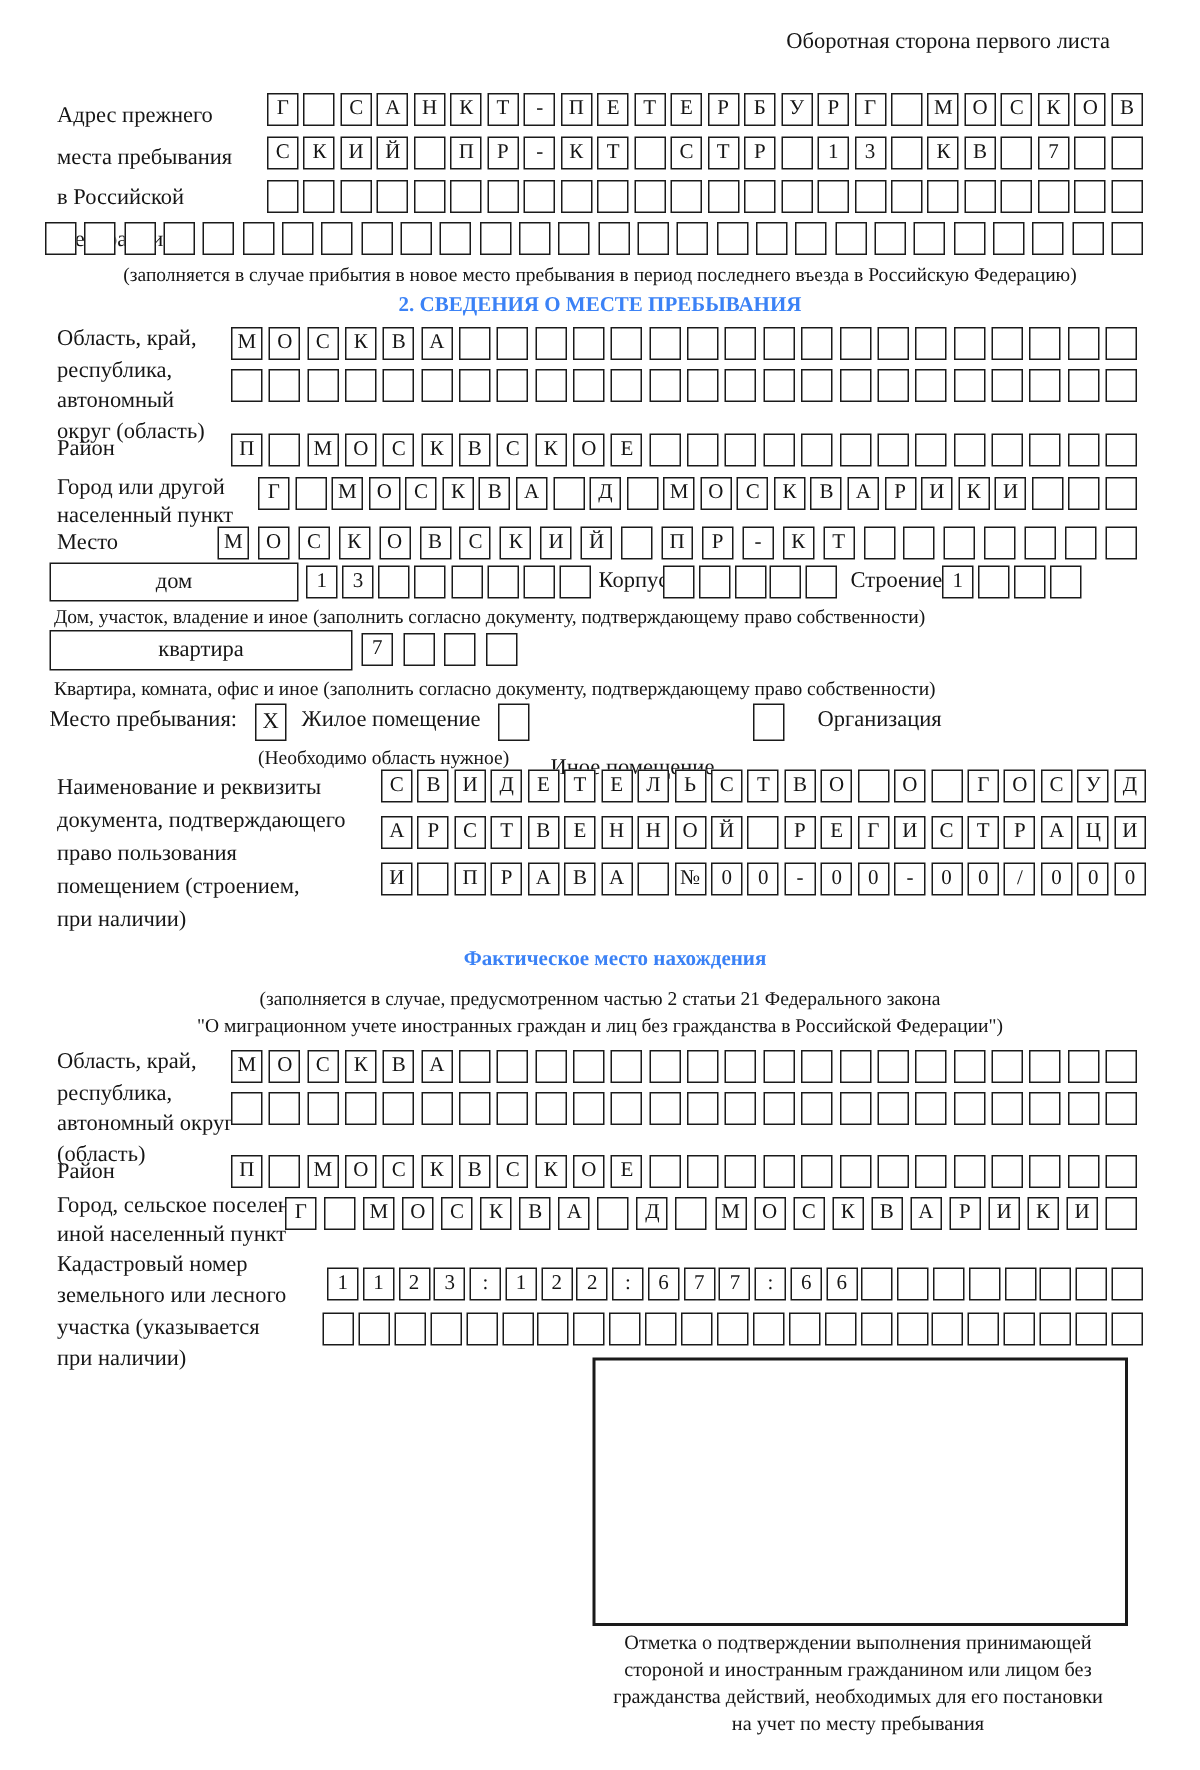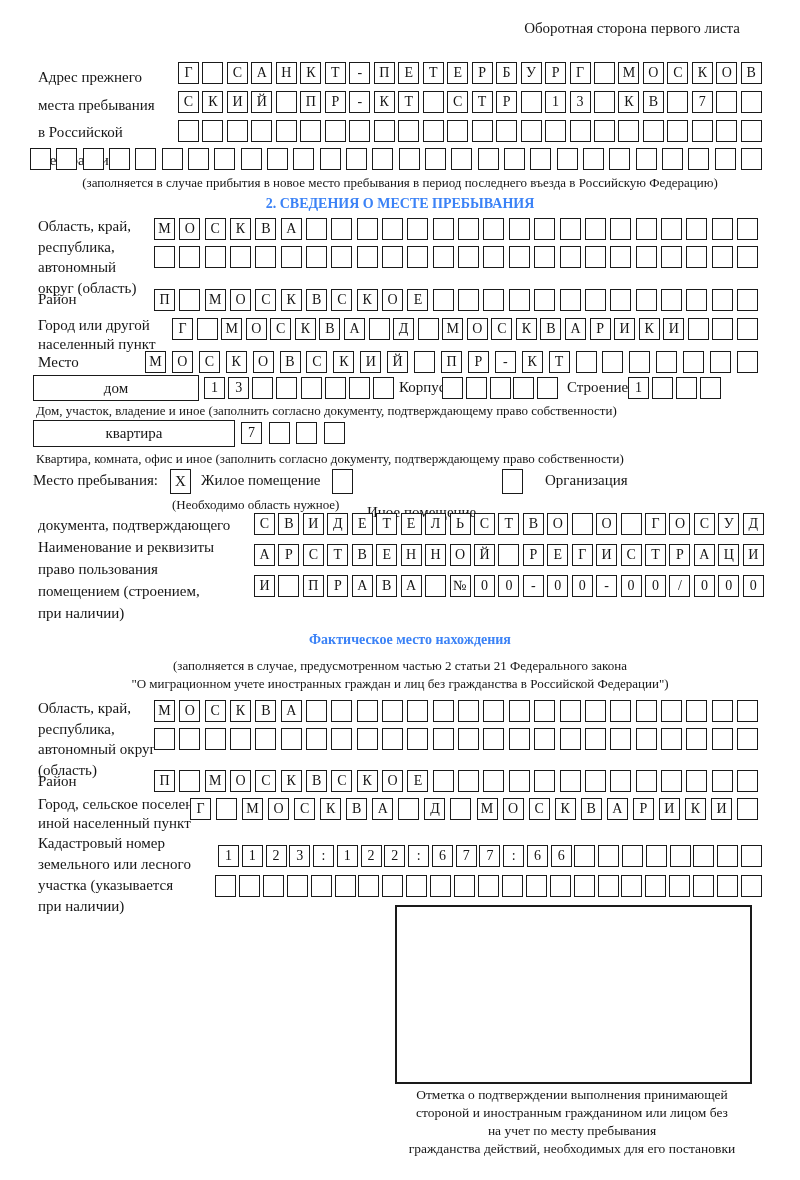--- a/index.html
+++ b/index.html
@@ -334,22 +334,22 @@
   <div class="abs lbl" style="top:472px;left:33px;">Место пребывания:</div>
   <div class="checkbox" style="top:469px;left:170px;">X</div>
   <div class="abs lbl" style="top:472px;left:201px;">Жилое помещение</div>
   <div class="checkbox" style="top:469px;left:332px;"></div>
   <div class="abs lbl" style="top:472px;left:367px;margin-top:32px;">Иное помещение</div>
   <div class="checkbox" style="top:469px;left:502px;"></div>
   <div class="abs lbl" style="top:472px;left:545px;">Организация</div>
   <div class="abs note" style="top:497px;left:172px;">(Необходимо область нужное)</div>
 
   <div class="abs lbl" style="top:514px;left:38px;line-height:22px;">
+    <div>Наименование и реквизиты</div>
     <div>документа, подтверждающего</div>
-    <div>Наименование и реквизиты</div>
     <div>право пользования</div>
     <div>помещением (строением,</div>
     <div>при наличии)</div>
   </div>
   <div class="cellrow" style="top:513px;left:254px;width:510px;">
       <span class="cell">С</span>
       <span class="cell">В</span>
       <span class="cell">И</span>
       <span class="cell">Д</span>
       <span class="cell">Е</span>
@@ -591,17 +591,17 @@
       <span class="cell"></span>
       <span class="cell"></span>
       <span class="cell"></span>
       <span class="cell"></span>
     </div>
 
   <div class="stamp" style="top:905px;left:395px;width:353px;height:175px;"></div>
   <div class="abs cap" style="top:1086px;left:392px;width:360px;">
     <div>Отметка о подтверждении выполнения принимающей</div>
     <div>стороной и иностранным гражданином или лицом без</div>
+    <div>гражданства действий, необходимых для его постановки</div>
     <div>на учет по месту пребывания</div>
-    <div>гражданства действий, необходимых для его постановки</div>
   </div>
 
 </div>
 
 </body></html>

